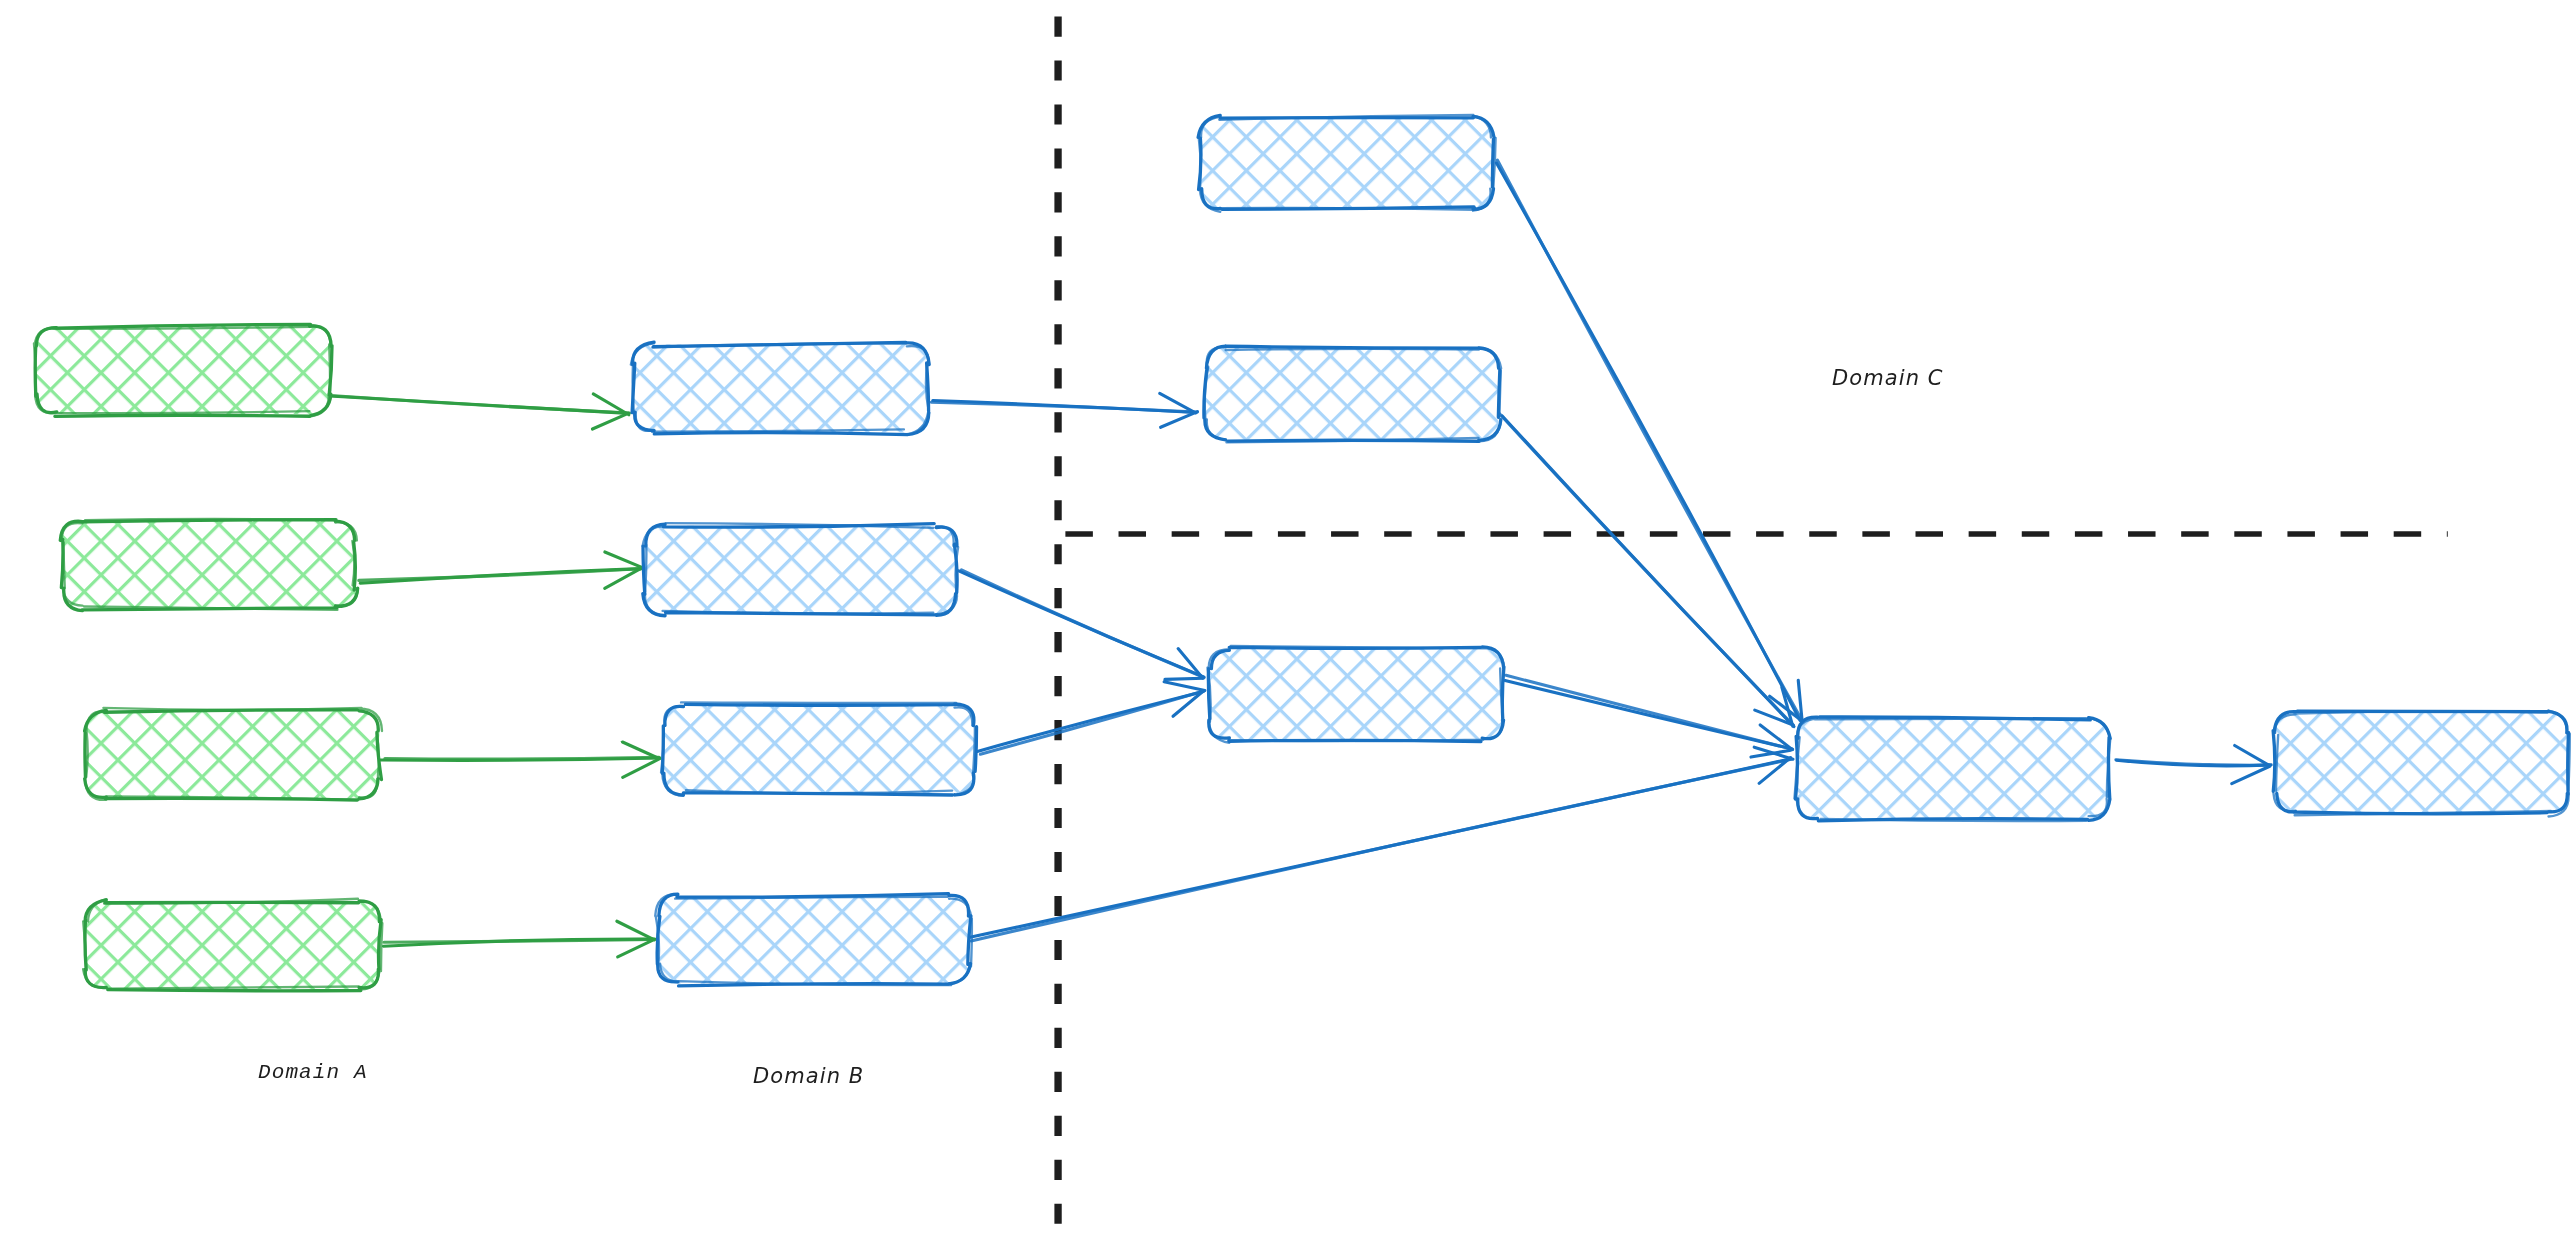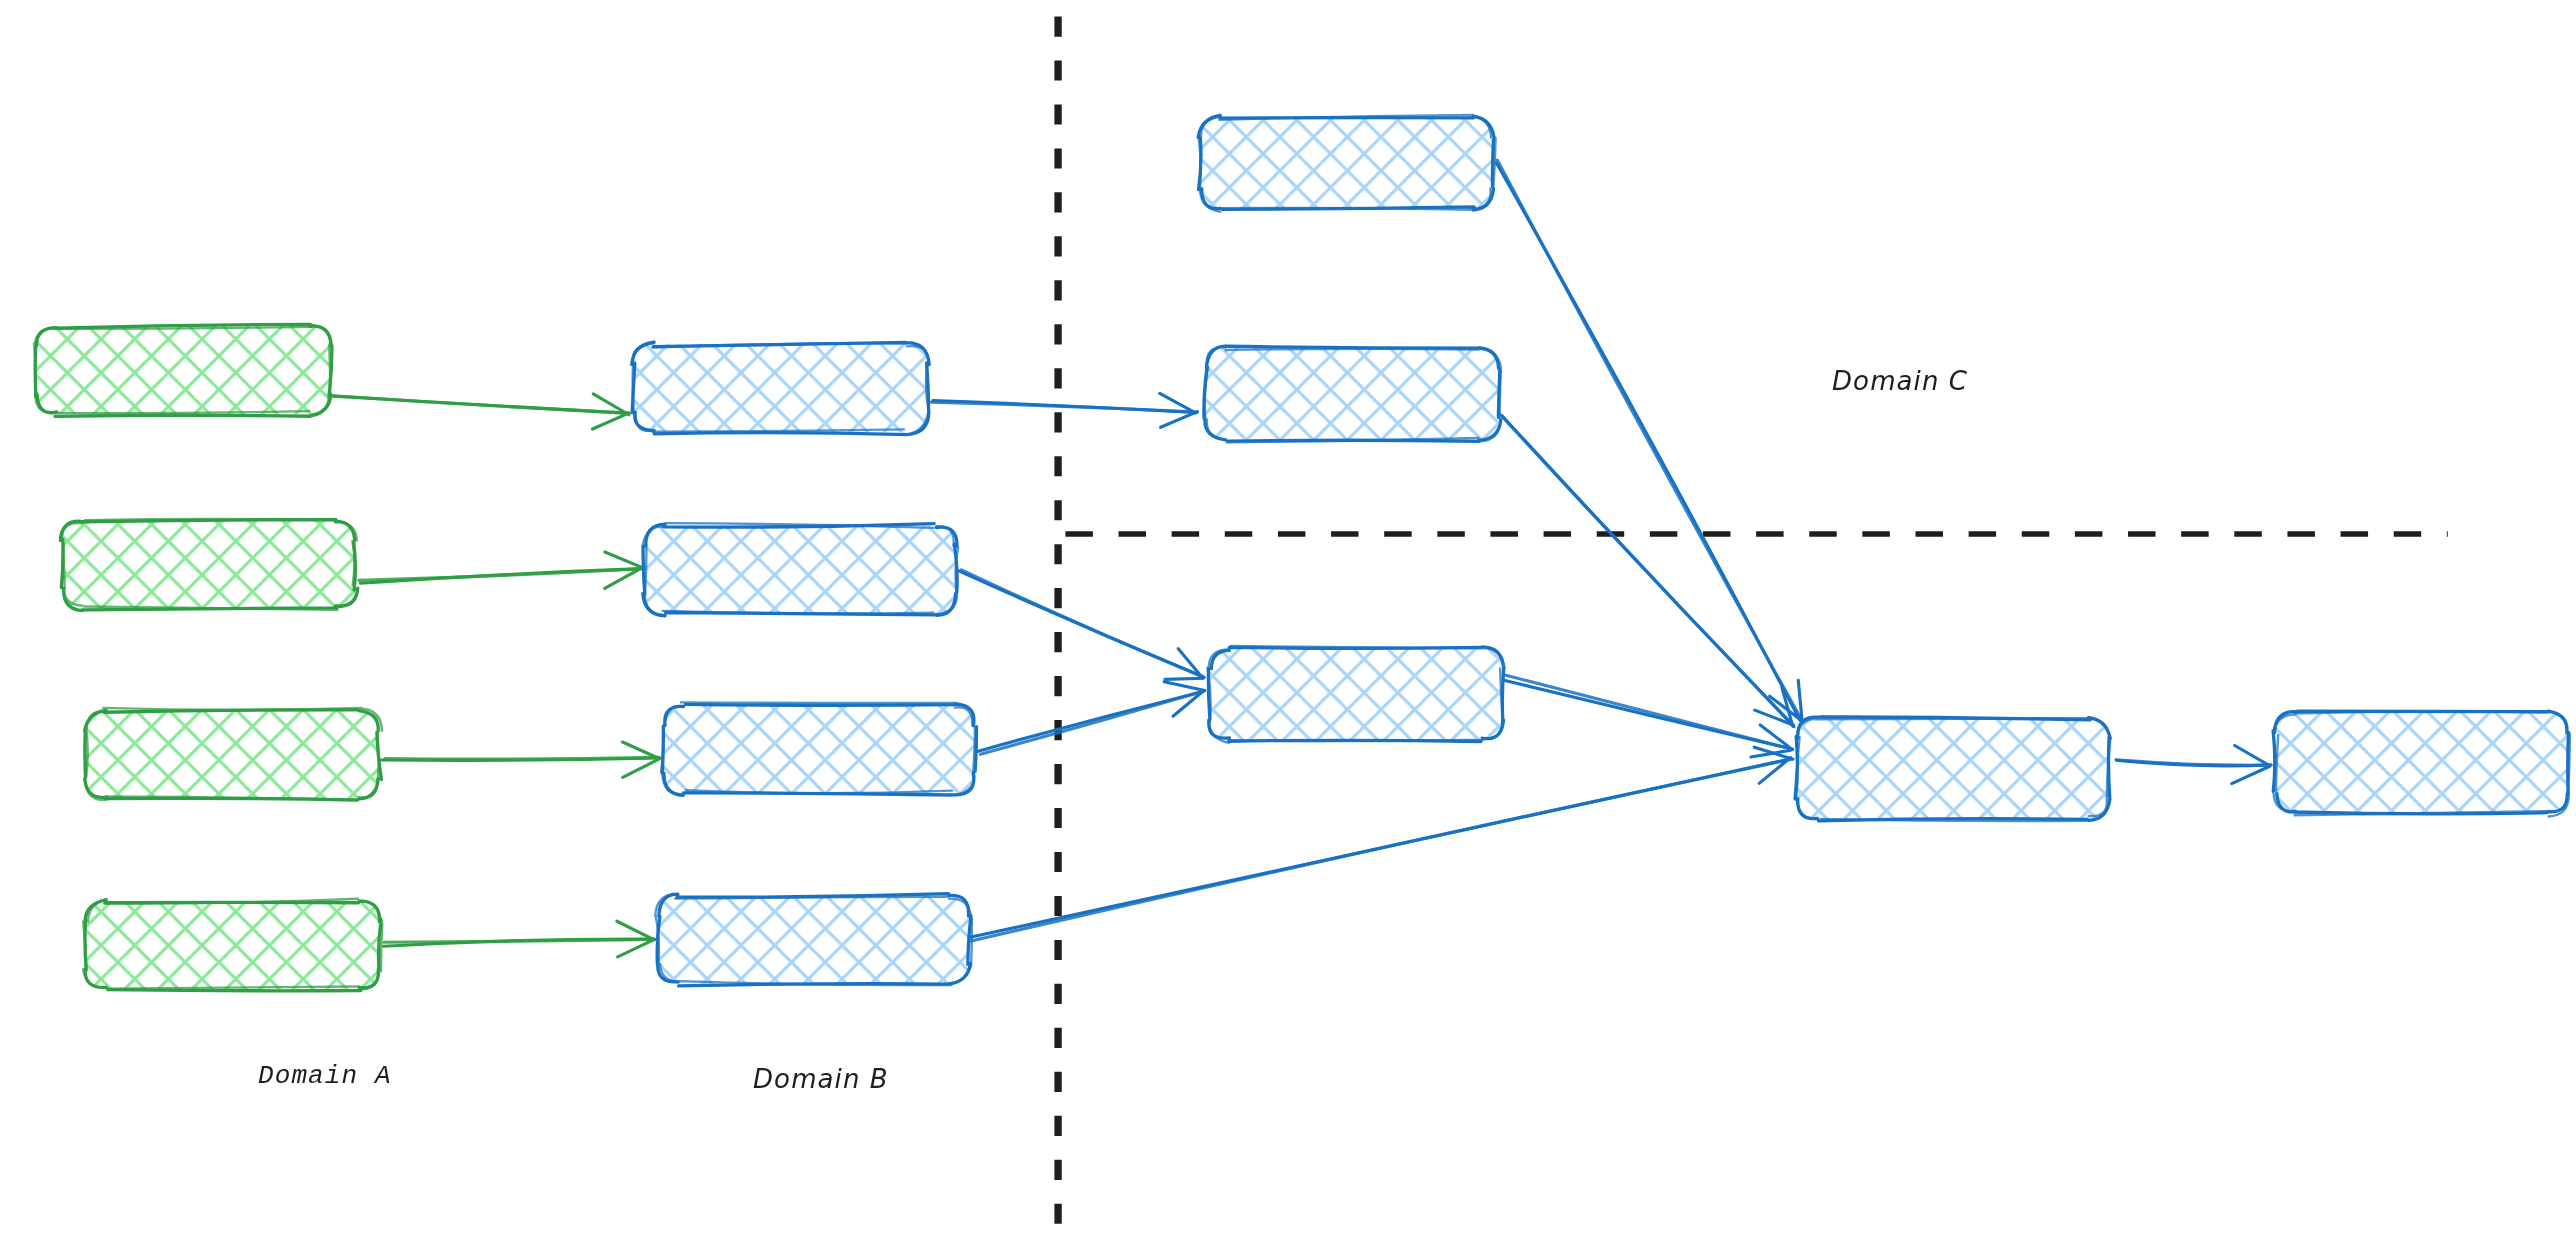--- a/index.html
+++ b/index.html
@@ -21,21 +21,21 @@
   #scene {
     position: absolute;
     inset: 0;
     width: 100%;
     height: 100%;
     display: block;
   }
   .domain-label {
     position: absolute;
     font-family: "DejaVu Sans", sans-serif;
-    font-size: 26px;
+    font-size: 21px;
     font-style: italic;
     letter-spacing: 1.1px;
     color: #1e1e1e;
     white-space: nowrap;
     user-select: none;
   }
   #label-domain-a { left: 258px; top: 1061px; font-family: Liberation Mono, monospace; }
   #label-domain-b { left: 753px; top: 1064px; }
   #label-domain-c { left: 1832px; top: 366px; }
 </style>

